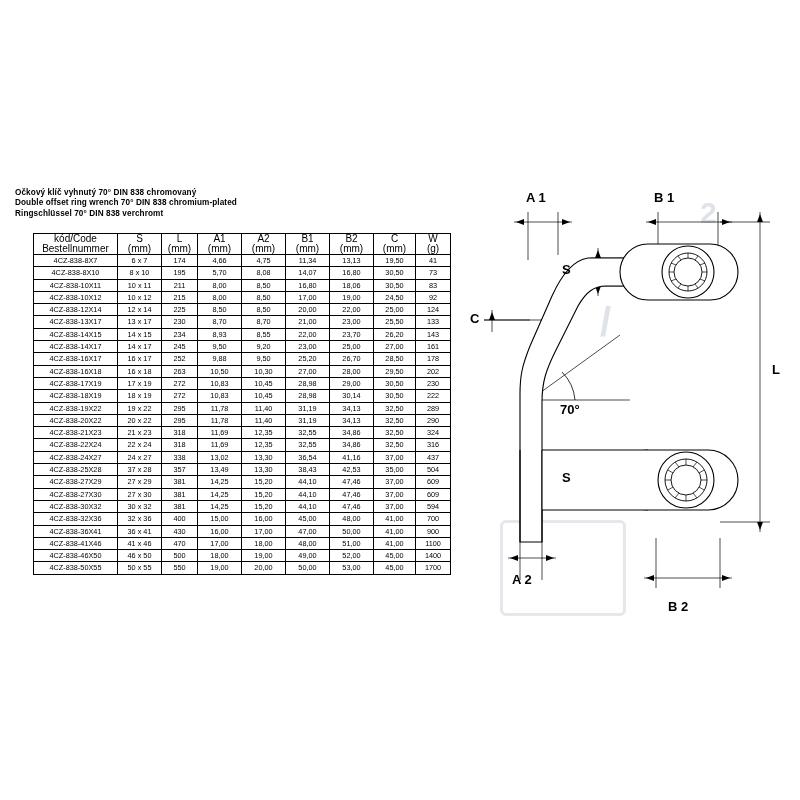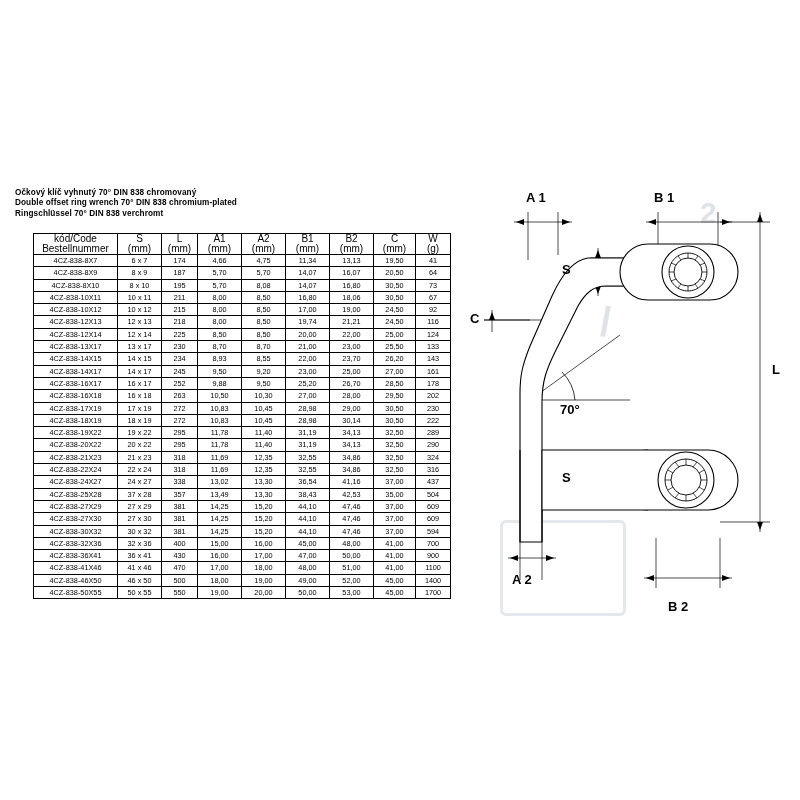--- a/index.html
+++ b/index.html
@@ -167,73 +167,51 @@
             <td>6 x 7</td>
             <td>174</td>
             <td>4,66</td>
             <td>4,75</td>
             <td>11,34</td>
             <td>13,13</td>
             <td>19,50</td>
             <td>41</td>
           </tr>
           <tr>
-            <td class="code">4CZ-838-8X9</td>
-            <td>8 x 9</td>
-            <td>187</td>
-            <td>5,70</td>
-            <td>5,70</td>
-            <td>14,07</td>
-            <td>16,07</td>
-            <td>20,50</td>
-            <td>64</td>
-          </tr>
-          <tr>
             <td class="code">4CZ-838-8X10</td>
             <td>8 x 10</td>
             <td>195</td>
             <td>5,70</td>
             <td>8,08</td>
             <td>14,07</td>
             <td>16,80</td>
             <td>30,50</td>
             <td>73</td>
           </tr>
           <tr>
             <td class="code">4CZ-838-10X11</td>
             <td>10 x 11</td>
             <td>211</td>
             <td>8,00</td>
             <td>8,50</td>
             <td>16,80</td>
             <td>18,06</td>
             <td>30,50</td>
-            <td>67</td>
+            <td>83</td>
           </tr>
           <tr>
             <td class="code">4CZ-838-10X12</td>
             <td>10 x 12</td>
             <td>215</td>
             <td>8,00</td>
             <td>8,50</td>
             <td>17,00</td>
             <td>19,00</td>
             <td>24,50</td>
             <td>92</td>
-          </tr>
-          <tr>
-            <td class="code">4CZ-838-12X13</td>
-            <td>12 x 13</td>
-            <td>218</td>
-            <td>8,00</td>
-            <td>8,50</td>
-            <td>19,74</td>
-            <td>21,21</td>
-            <td>24,50</td>
-            <td>116</td>
           </tr>
           <tr>
             <td class="code">4CZ-838-12X14</td>
             <td>12 x 14</td>
             <td>225</td>
             <td>8,50</td>
             <td>8,50</td>
             <td>20,00</td>
             <td>22,00</td>
             <td>25,00</td>

